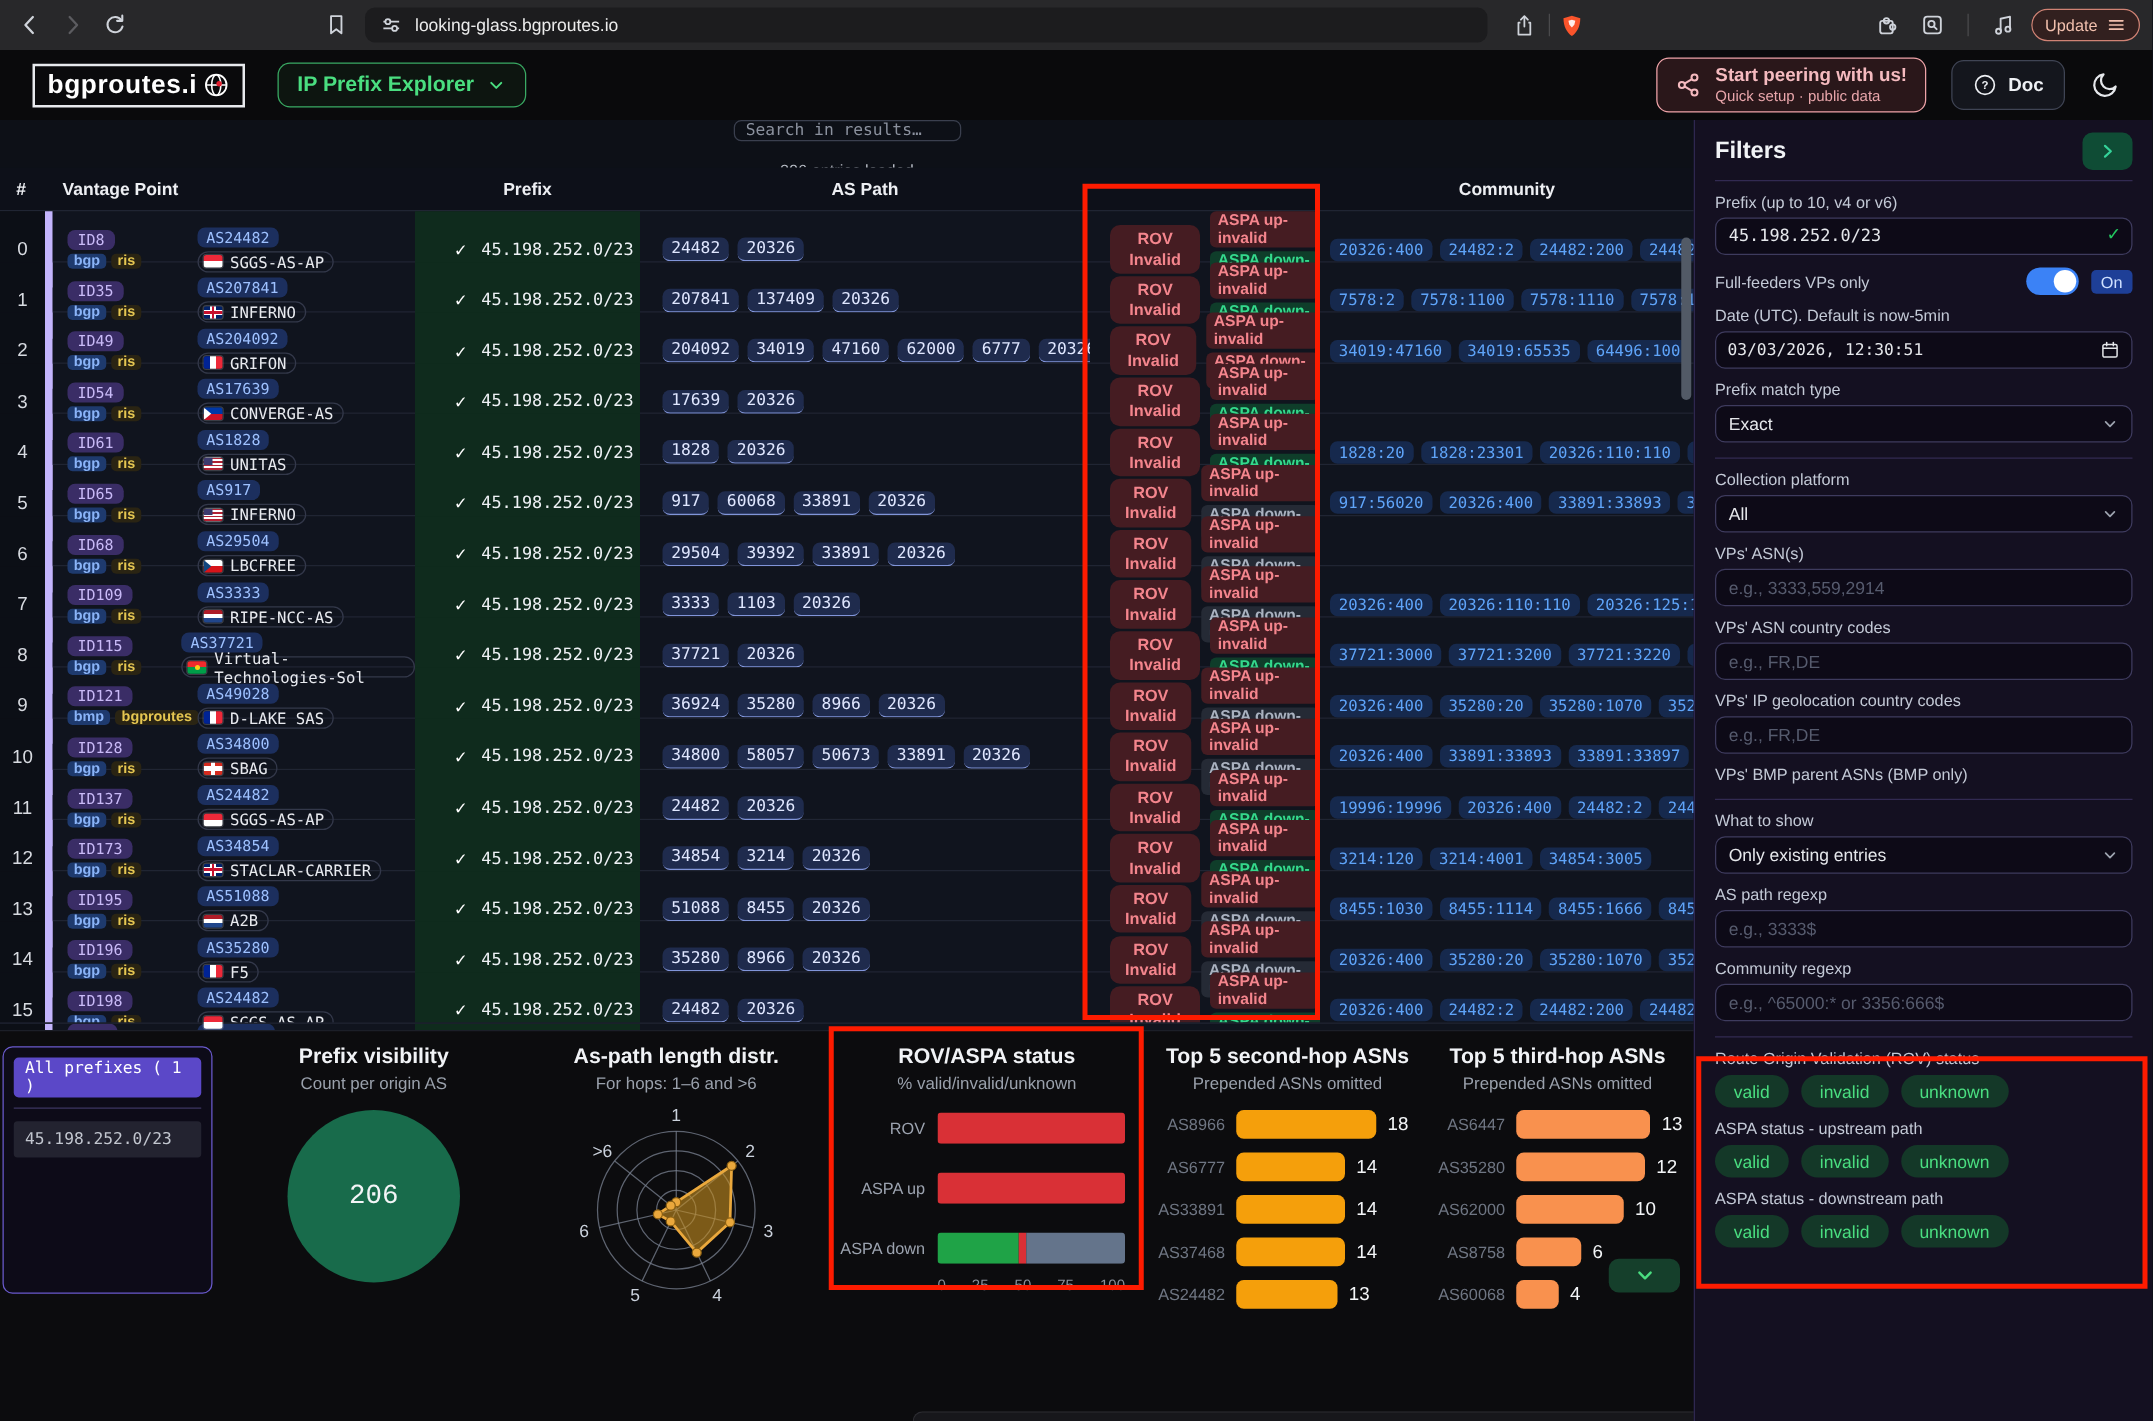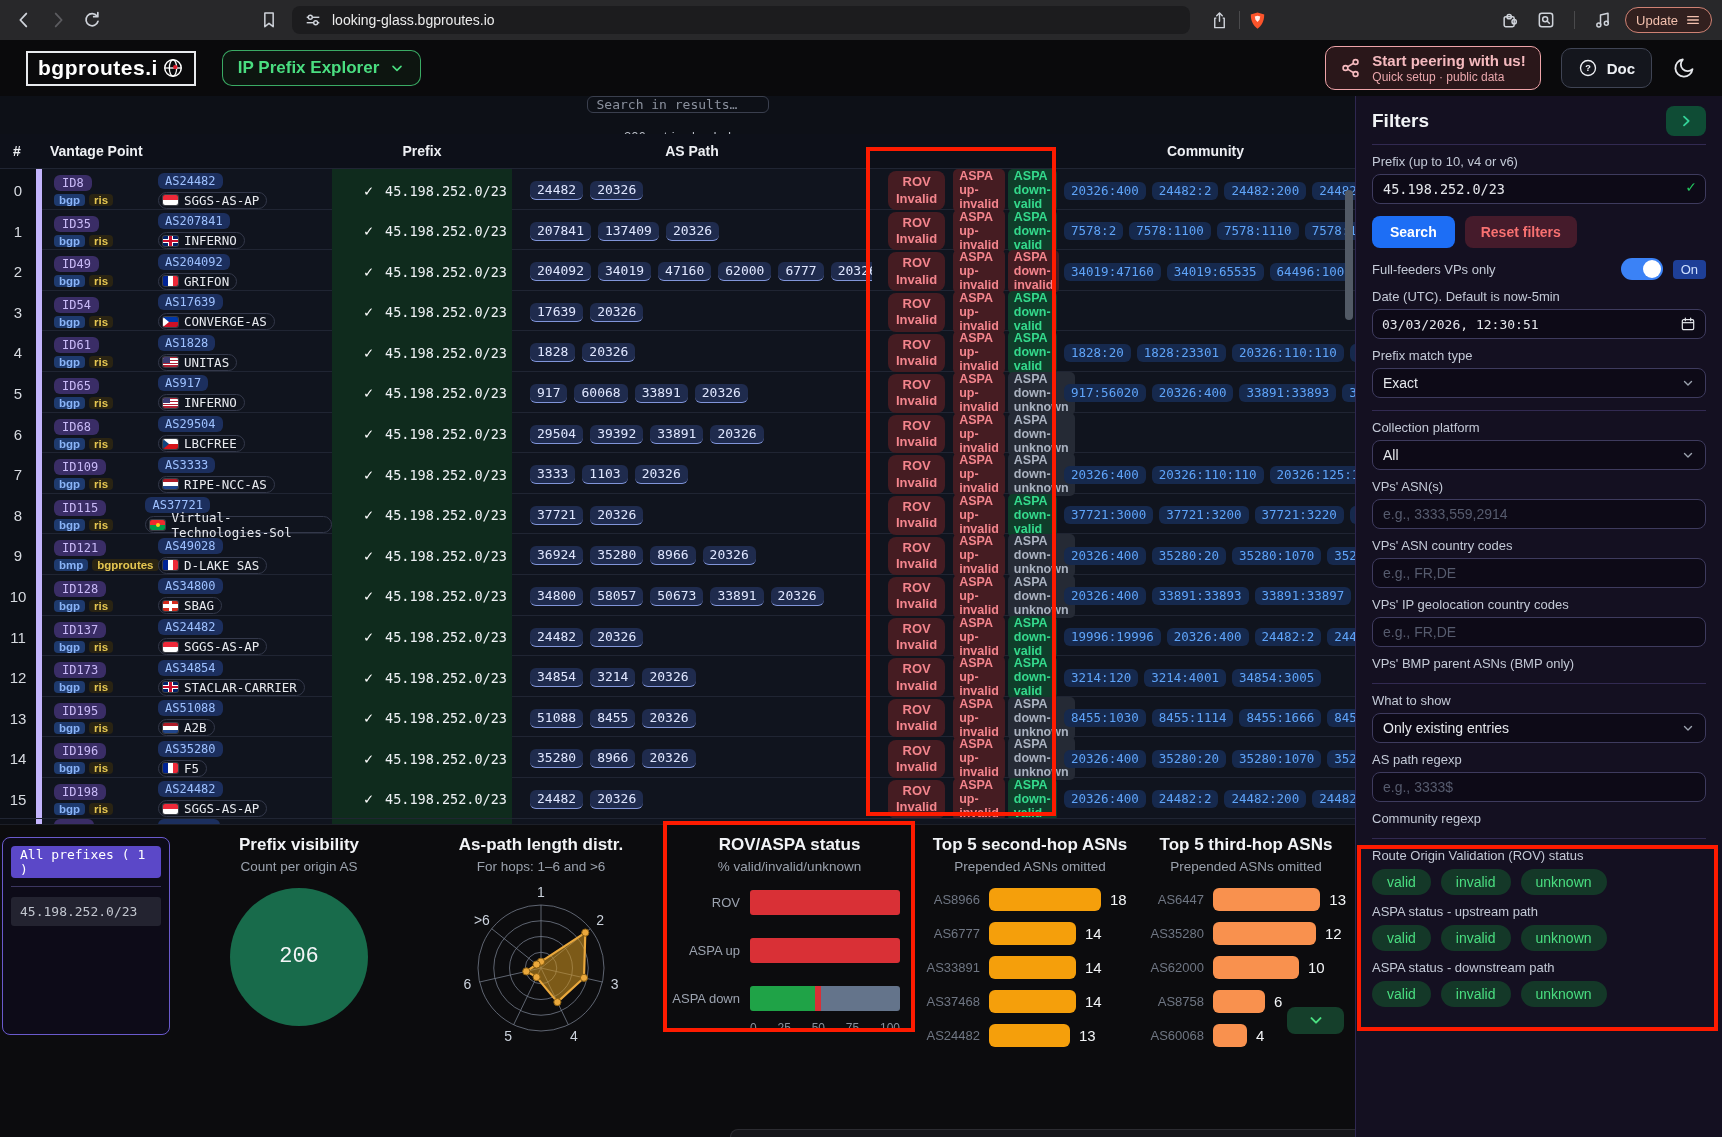--- a/index.html
+++ b/index.html
@@ -72,21 +72,21 @@
   .flag.nl { background:linear-gradient(180deg,#AE1C28 33.4%,#fff 33.4% 66.7%,#21468B 66.7%); }
   .flag.bf { background:linear-gradient(180deg,#EF2B2D 50%,#009E49 50%); }
   .flag.bf::before { content:''; position:absolute; left:50%; top:50%; width:4px; height:4px; margin:-2px 0 0 -2px; background:#FCD116; border-radius:50%; }
   .flag.ch { background-color:#d52b1e; background-image:linear-gradient(90deg,transparent 38%,#fff 38% 62%,transparent 62%),linear-gradient(0deg,transparent 28%,#fff 28% 72%,transparent 72%); }
   .c-prefix { background:#0f2b1d; display:flex; align-items:center; gap:12px; padding-left:32px; color:#eef1f5; font-family:"DejaVu Sans Mono",monospace; font-size:13.5px; }
   .chk { color:#fff; font-size:15px; font-weight:bold; }
   .c-path { display:flex; align-items:center; gap:7px; padding-left:18px; overflow:hidden; }
   .pathb { background:#1f2b4d; color:#e0e7ff; font-family:"DejaVu Sans Mono",monospace; font-size:13px; padding:1px 7px 2px 7px; border-radius:6px; border-bottom:1.5px solid #8195d9; cursor:pointer; }
   .c-rov { display:flex; align-items:center; gap:8px; padding-left:16px; }
   .rovb { background:#451c22; color:#f4858d; font-size:13px; font-weight:bold; text-align:center; line-height:1.25; border-radius:8px; padding:3px 8px; }
-  .aspas { display:flex; flex-direction:row; gap:3px; align-items:flex-start; }
+  .aspas { display:flex; flex-direction:column; gap:3px; align-items:flex-start; }
   .aspa { font-size:12.5px; font-weight:bold; padding:0 6px 1px 6px; border-radius:5px; }
   .aspa.bad { background:#451c22; color:#f4858d; }
   .aspa.ok { background:#0f3d2a; color:#34d98c; }
   .aspa.unk { background:#252a35; color:#aab2c0; }
   .c-comm { display:flex; align-items:center; gap:6px; padding-left:8px; overflow:hidden; white-space:nowrap; }
   .commb { background:#16294d; color:#5fa4f9; font-family:"DejaVu Sans Mono",monospace; font-size:12.5px; padding:1px 7px 2px 7px; border-radius:6px; flex:none; }
   .trow.partial { height:6px; overflow:hidden; }
 
   
   .bottom { flex:1; position:relative; background:#0c0c0e; border-top:1px solid #1c1f28; }
@@ -1152,24 +1152,20 @@
           </svg>
         </span>
     </div>
 
     <div class="flabel">Prefix (up to 10, v4 or v6)</div>
     <div class="finput">
       <input class="mono" style="font-family: &quot;DejaVu Sans Mono&quot;, monospace; font-size: 13.5px;" value="45.198.252.0/23">
       <span class="okmark">✓</span>
     </div>
 
-    <div class="fbtnrow">
-      <button class="btn-search">Search</button>
-      <button class="btn-reset">Reset filters</button>
-    </div>
 
     <div class="togglerow">
       <span class="flabel" style="margin:0;">Full-feeders VPs only</span>
       <span class="toggle"></span>
       <span class="onbadge">On</span>
     </div>
 
     <div class="flabel">Date (UTC). Default is now-5min</div>
     <div class="fdate">
       <span>03/03/2026, 12:30:51</span>
@@ -1215,20 +1211,21 @@
       <span>Only existing entries</span>
       <svg class="ic" width="14" height="14" viewBox="0 0 24 24">
           <polyline points="6,9.5 12,15.5 18,9.5" fill="none" stroke="#9ca3af" stroke-width="2.4" stroke-linecap="round" stroke-linejoin="round"></polyline>
         </svg>
     </div>
 
     <div class="flabel">AS path regexp</div>
     <div class="finput"><input placeholder="e.g., 3333$" style=""></div>
 
     <div class="flabel">Community regexp</div>
+    <div class="finput"><input placeholder="e.g., ^65000:* or 3356:666$" style=""></div>
 
     <div class="fsec"></div>
     <div class="flabel">Route Origin Validation (ROV) status</div>
     <div class="pillrow">
       <span class="spill">valid</span>
       <span class="spill">invalid</span>
       <span class="spill">unknown</span>
     </div>
 
     <div class="flabel">ASPA status - upstream path</div>

